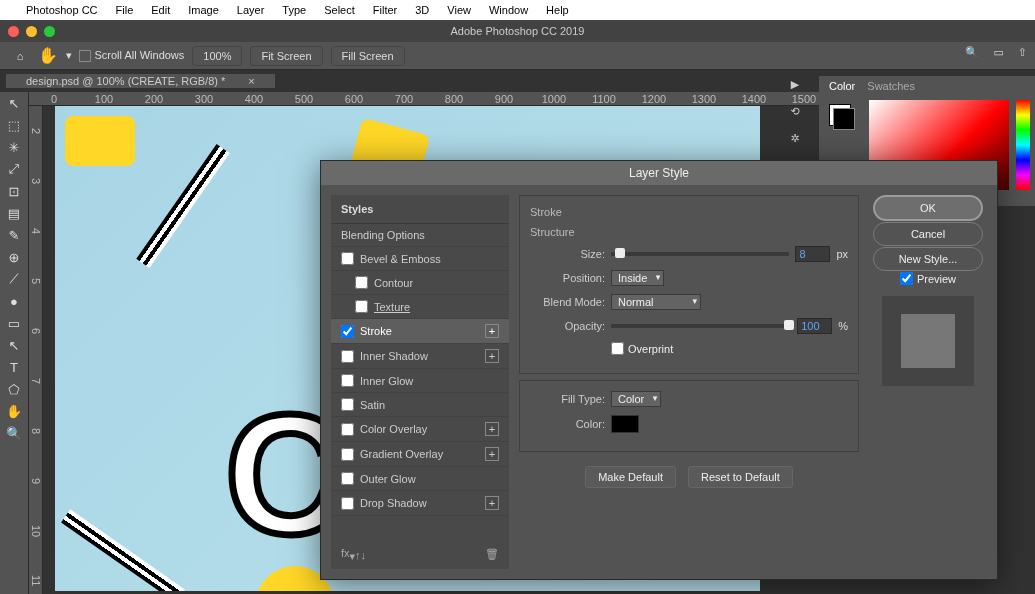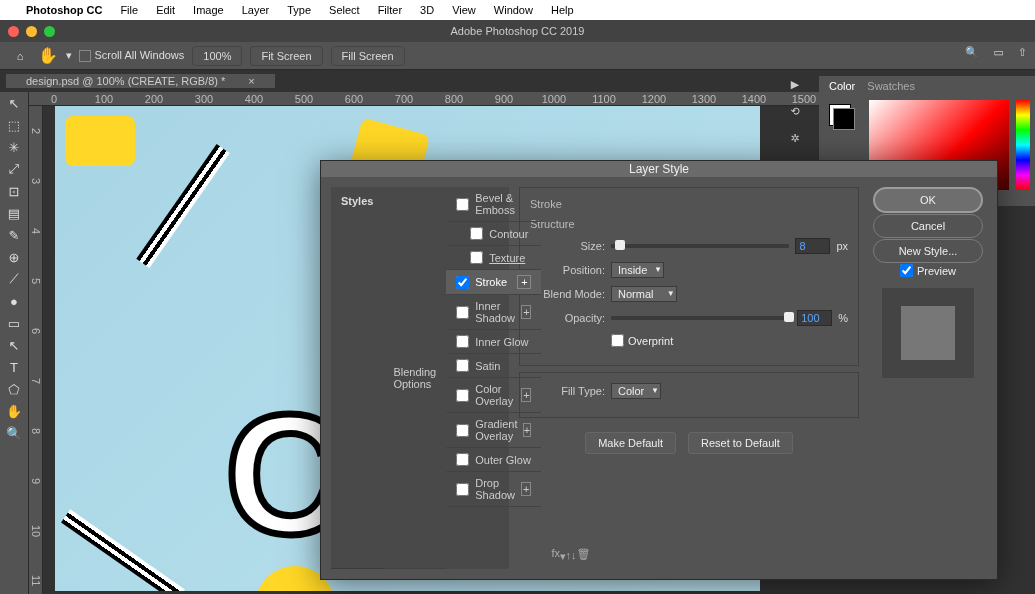--- a/index.html
+++ b/index.html
@@ -1,19 +1,19 @@
 <!DOCTYPE html>
 <html><head>
 <meta charset="utf-8">
 <style>
 *{box-sizing:border-box;margin:0;padding:0;font-family:-apple-system,Helvetica,Arial,sans-serif;font-size:11px;user-select:none}
 body{width:1035px;height:594px;background:#323232;overflow:hidden;position:relative}
 .menubar{height:20px;background:#fff;display:flex;align-items:center;padding:0 8px;gap:18px;color:#000;font-size:13px}
 .menubar .apple{font-size:14px}
-.menubar .appname{font-weight:700}
+.menubar .appname{font-weight:400}
 .titlebar{height:22px;background:#424242;display:flex;align-items:center;justify-content:center;color:#ccc;font-size:12px;position:relative}
 .traffic{position:absolute;left:8px;display:flex;gap:7px}
 .tdot{width:11px;height:11px;border-radius:50%}
 .td-r{background:#ff5f57}.td-y{background:#febc2e}.td-g{background:#28c840}
 .optbar{height:28px;background:#535353;display:flex;align-items:center;padding:0 10px;gap:8px;color:#ddd;border-bottom:1px solid #2a2a2a}
 .home{width:20px;height:18px;display:flex;align-items:center;justify-content:center}
 .hand{font-size:16px}
 .cb{width:12px;height:12px;border:1px solid #888;display:inline-block;margin-right:3px;vertical-align:middle}
 .optbtn{padding:3px 10px;border:1px solid #444;background:#535353;color:#ddd;border-radius:4px}
 .tabbar{height:22px;background:#323232;display:flex;align-items:center;padding:0 6px;color:#ccc;font-size:11px}
@@ -30,23 +30,23 @@
 .yellow-blob{width:70px;height:50px;background:#ffd726;border-radius:8px}
 .ctxt{position:absolute;top:270px;left:170px;font-size:170px;font-weight:700;color:#fff;-webkit-text-stroke:7px #000;font-family:Arial Black,sans-serif;letter-spacing:-10px}
 .rpanel{position:absolute;top:76px;right:0;width:216px;height:130px;background:#535353}
 .rptabs{display:flex;gap:12px;padding:4px 10px;color:#aaa}
 .rptabs .act{color:#fff}
 .colbox{width:22px;height:22px;margin:8px;border:1px solid #000;background:#fff;position:absolute;left:2px;top:20px}
 .colbox2{width:22px;height:22px;border:1px solid #888;background:#000;position:absolute;left:14px;top:32px}
 .grad{position:absolute;left:50px;top:24px;width:140px;height:90px;background:linear-gradient(135deg,#fff,#ff0000 60%,#400 100%)}
 .hue{position:absolute;right:5px;top:24px;width:14px;height:90px;background:linear-gradient(#ff0000,#ffff00,#00ff00,#00ffff,#0000ff,#ff00ff,#ff0000)}
 .dialog{position:absolute;top:160px;left:320px;width:678px;height:420px;background:#535353;border:1px solid #2a2a2a;box-shadow:0 5px 30px rgba(0,0,0,.5);display:flex;flex-direction:column}
-.dlg-title{height:16px;background:#6a6a6a;display:flex;align-items:center;justify-content:center;color:#eee;font-size:12px}
+.dlg-title{height:24px;background:#6a6a6a;display:flex;align-items:center;justify-content:center;color:#eee;font-size:12px}
 .dlg-body{flex:1;display:flex;padding:10px;gap:10px}
-.styles-col{width:178px;background:#494949;display:flex;flex-direction:row}
+.styles-col{width:178px;background:#494949;display:flex;flex-direction:column}
 .styles-hdr{padding:8px 10px;color:#ddd;border-bottom:1px solid #3a3a3a;font-weight:600}
 .style-row{display:flex;align-items:center;padding:5px 10px;color:#ccc;border-bottom:1px solid #424242;cursor:pointer;position:relative}
 .style-row.selected{background:#5e5e5e;color:#fff}
 .style-row .plus{margin-left:auto;border:1px solid #888;width:14px;height:14px;display:flex;align-items:center;justify-content:center;font-size:11px}
 .style-row input[type=checkbox]{margin-right:6px}
 .styles-footer{margin-top:auto;padding:6px 10px;display:flex;align-items:center;color:#aaa;}
 .settings-col{flex:1;display:flex;flex-direction:column;gap:6px}
 .fset{border:1px solid #404040;padding:10px;color:#ddd}
 .fset .leg{font-size:11px;color:#bbb;margin-bottom:8px}
 .frow{display:flex;align-items:center;margin-bottom:8px;gap:6px}
@@ -271,21 +271,21 @@
             </div>
           <input class="numf" value="8" style="">
           <span>px</span>
         </div>
         <div class="frow">
           <label>Position:</label>
           <div class="sel">Inside</div>
         </div>
         <div class="frow">
           <label>Blend Mode:</label>
-          <div class="sel" style="width:66px">Normal</div>
+          <div class="sel" style="width:90px">Normal</div>
         </div>
         <div class="frow">
           <label>Opacity:</label>
           <div class="slider">
               <div class="thumb" style="left:96%"></div>
             </div>
           <input class="numf" value="100" style="">
           <span>%</span>
         </div>
         <div class="frow">
@@ -293,20 +293,24 @@
           <span class="chk">
               <input type="checkbox" style="">
               <span>Overprint</span>
             </span>
         </div>
       </div>
       <div class="fset">
         <div class="frow">
           <label>Fill Type:</label>
           <div class="sel">Color</div>
+        </div>
+        <div class="frow">
+          <label>Color:</label>
+          <div class="swatch"></div>
         </div>
       </div>
       <div class="btnrow">
         <div class="sbtn">Make Default</div>
         <div class="sbtn">Reset to Default</div>
       </div>
     </div>
 
     <div class="btncol">
       <div class="btn primary">OK</div>

